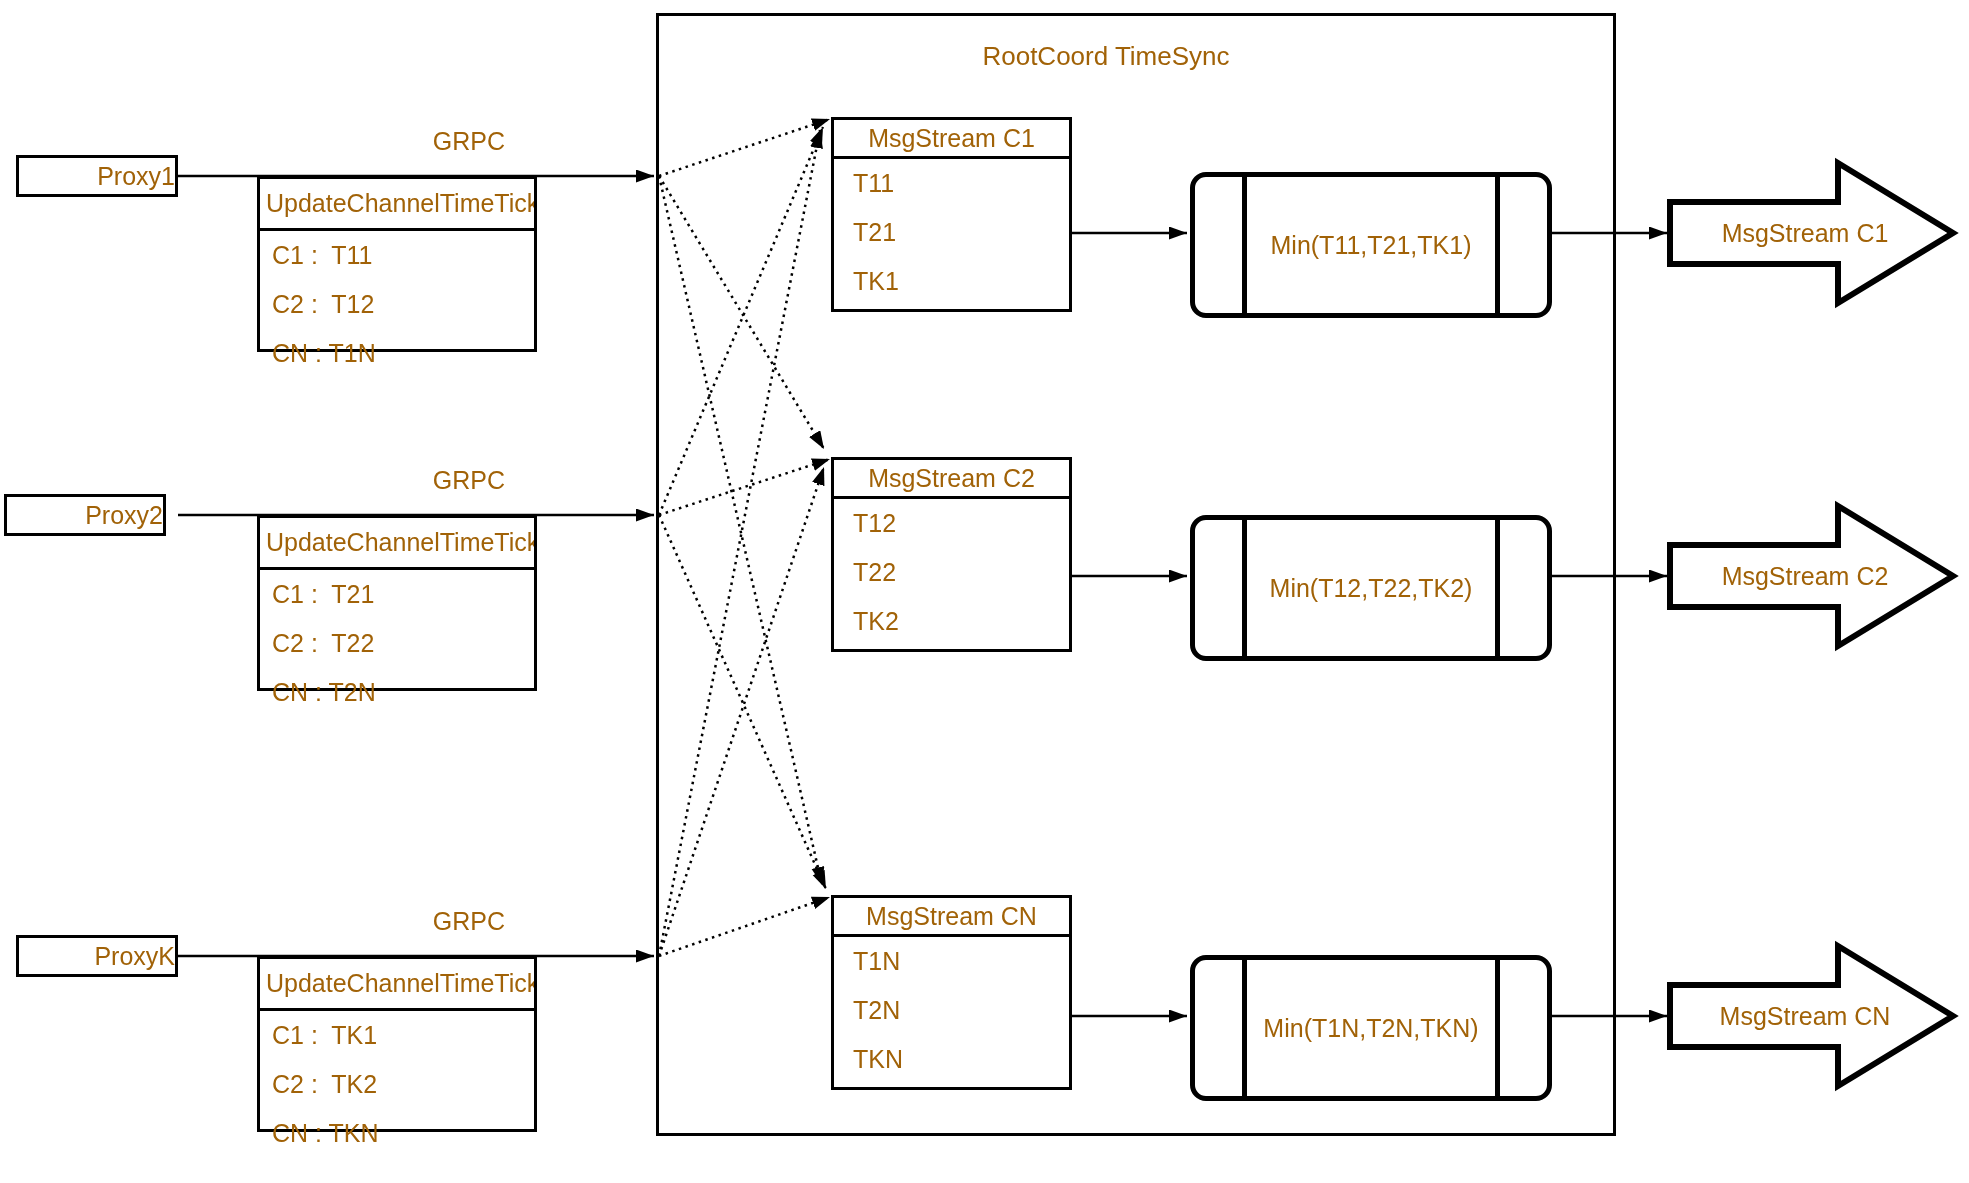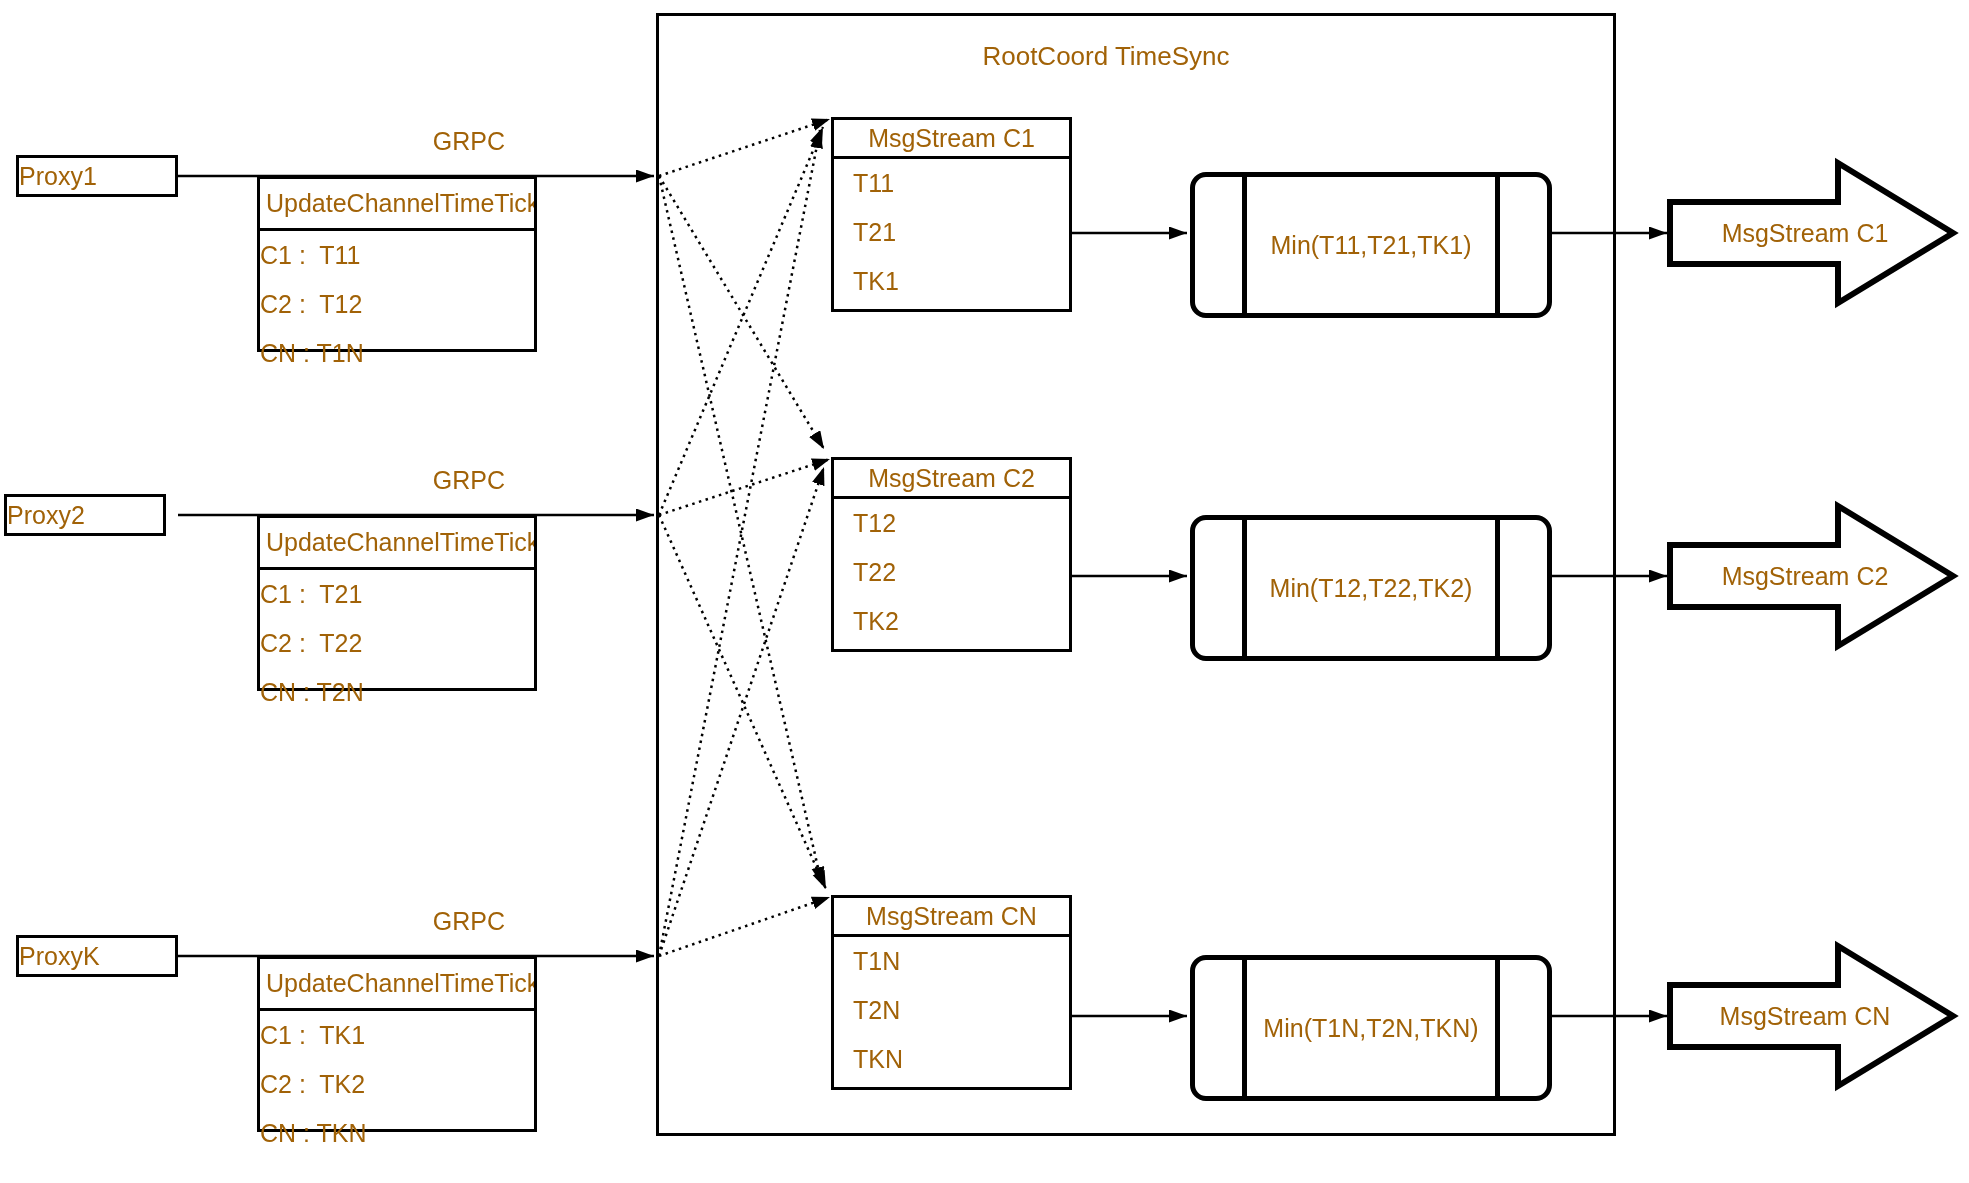--- a/index.html
+++ b/index.html
@@ -6,27 +6,27 @@
   .canvas{
     position:relative;width:1969px;height:1183px;background:#ffffff;
     font-family:"Liberation Sans",sans-serif;color:#a16207;overflow:hidden;
   }
   .abs{position:absolute;}
   
   .bigbox{left:656px;top:13px;width:960px;height:1123px;border:3px solid #000;box-sizing:border-box;background:#fff;}
   .bigtitle{left:656px;top:40px;width:900px;height:32px;line-height:32px;text-align:center;font-size:26px;}
   
   .proxy{width:162px;height:42px;border:3px solid #000;box-sizing:border-box;background:#fff;
-         display:flex;align-items:center;justify-content:flex-start;font-size:25px;}
+         display:flex;align-items:center;justify-content:flex-end;font-size:25px;}
   
   .grpc{left:255px;width:250px;height:28px;line-height:28px;text-align:right;font-size:25px;}
   
   .utable{left:257px;width:280px;height:176px;border:3px solid #000;box-sizing:border-box;background:#fff;}
   .utable .uhead{height:49px;line-height:49px;border-bottom:3px solid #000;padding-left:6px;font-size:25px;white-space:pre;overflow:hidden;}
-  .utable .trow{height:49px;line-height:49px;font-size:25px;white-space:pre;}
+  .utable .trow{height:49px;line-height:49px;padding-left:12px;font-size:25px;white-space:pre;}
   
   .stable{left:831px;width:241px;height:195px;border:3px solid #000;box-sizing:border-box;background:#fff;}
   .stable .shead{height:36px;line-height:36px;border-bottom:3px solid #000;text-align:center;font-size:25px;}
   .stable .trow{height:49px;line-height:49px;padding-left:19px;font-size:25px;}
   
   .min{left:1190px;width:362px;height:146px;border:5px solid #000;border-radius:16px;box-sizing:border-box;background:#fff;}
   .min .bar{position:absolute;top:0;bottom:0;width:5px;background:#000;}
   .min .barl{left:47px;}
   .min .barr{right:47px;}
   .min .minlabel{position:absolute;left:0;right:0;top:0;bottom:0;display:flex;align-items:center;justify-content:center;font-size:25px;}

